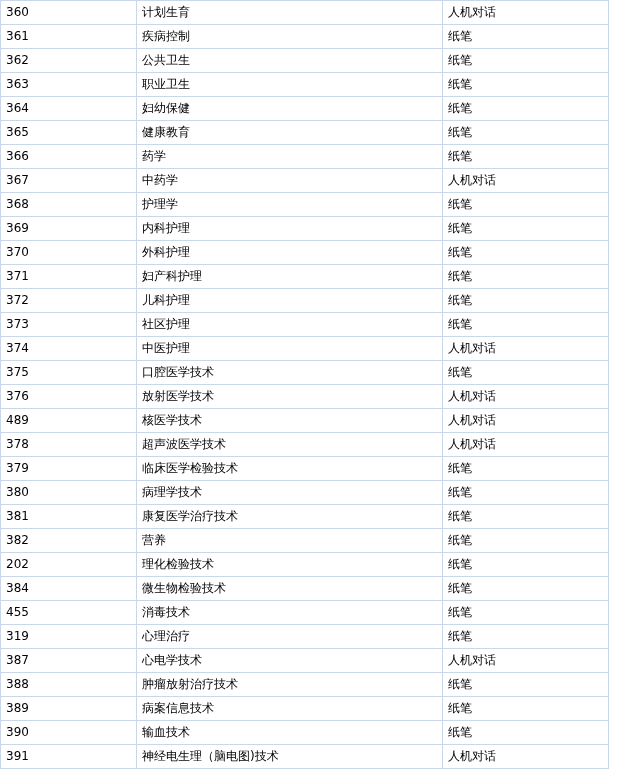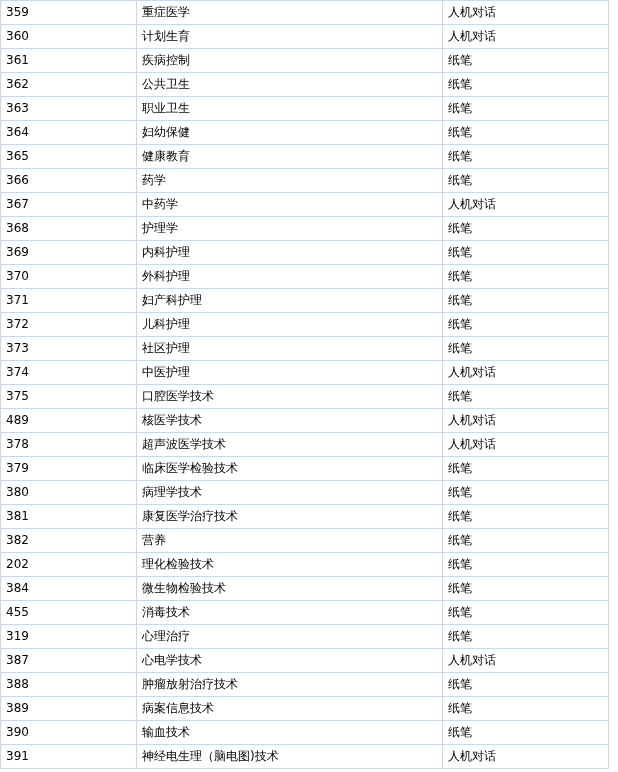--- a/index.html
+++ b/index.html
@@ -41,25 +41,20 @@
   td.col-name { width: 300px; }
   td.col-mode { width: 160px; }
 </style>
 </head>
 <body>
 
 <div class="table-wrap">
   <table class="data-table">
     <tbody>
         <tr>
-          <td class="col-id">359</td>
-          <td class="col-name">重症医学</td>
-          <td class="col-mode">人机对话</td>
-        </tr>
-        <tr>
           <td class="col-id">360</td>
           <td class="col-name">计划生育</td>
           <td class="col-mode">人机对话</td>
         </tr>
         <tr>
           <td class="col-id">361</td>
           <td class="col-name">疾病控制</td>
           <td class="col-mode">纸笔</td>
         </tr>
         <tr>
@@ -124,20 +119,25 @@
         </tr>
         <tr>
           <td class="col-id">374</td>
           <td class="col-name">中医护理</td>
           <td class="col-mode">人机对话</td>
         </tr>
         <tr>
           <td class="col-id">375</td>
           <td class="col-name">口腔医学技术</td>
           <td class="col-mode">纸笔</td>
+        </tr>
+        <tr>
+          <td class="col-id">376</td>
+          <td class="col-name">放射医学技术</td>
+          <td class="col-mode">人机对话</td>
         </tr>
         <tr>
           <td class="col-id">489</td>
           <td class="col-name">核医学技术</td>
           <td class="col-mode">人机对话</td>
         </tr>
         <tr>
           <td class="col-id">378</td>
           <td class="col-name">超声波医学技术</td>
           <td class="col-mode">人机对话</td>

